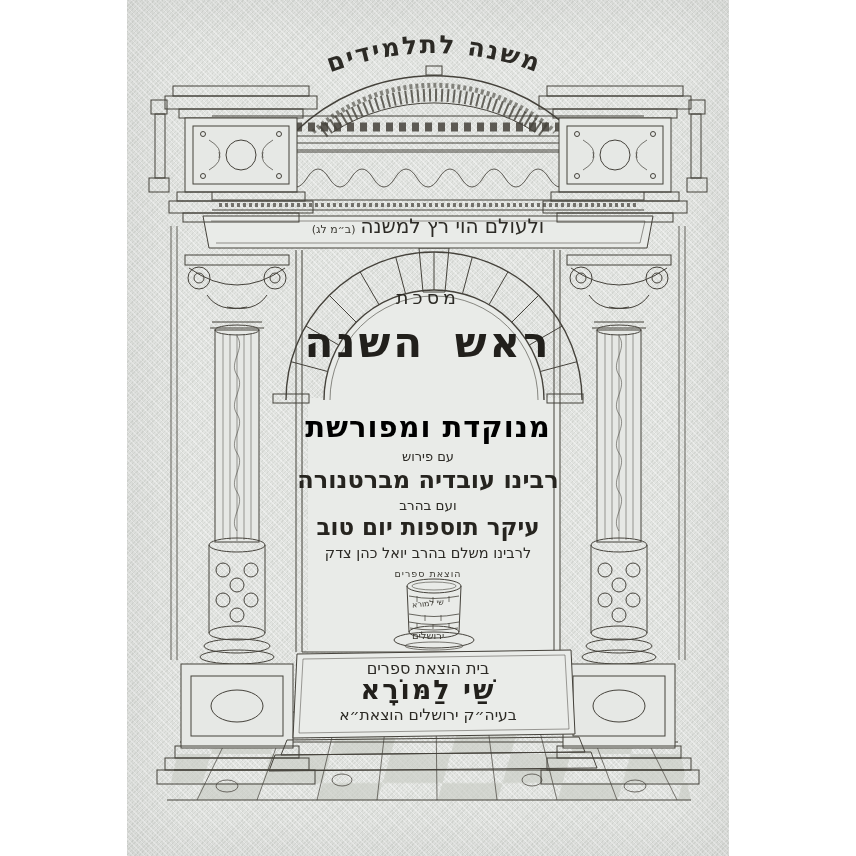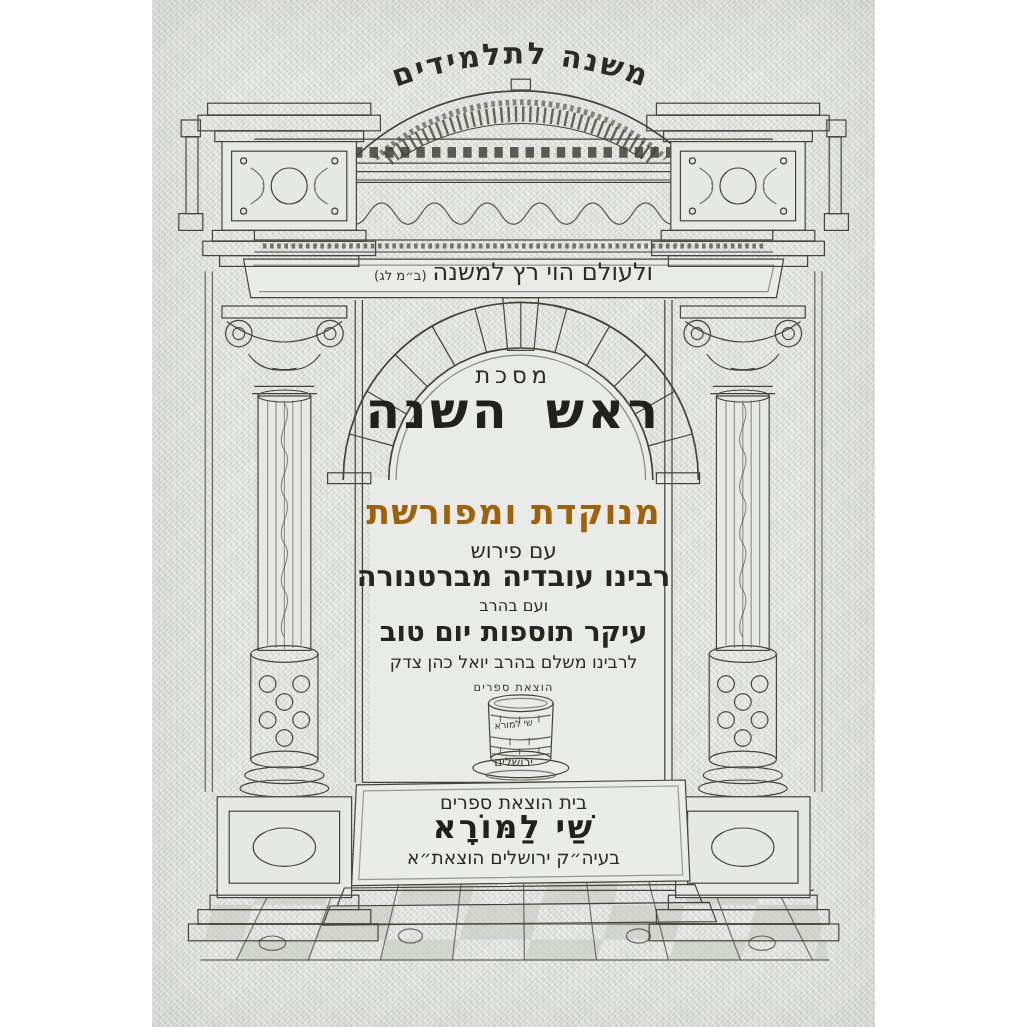--- a/index.html
+++ b/index.html
@@ -217,27 +217,27 @@
   <defs>
       <path id="arcTop" d="M150 98 Q307 8 464 98"></path>
     </defs>
   <text font-size="25" font-weight="bold" fill="#2c2a25" letter-spacing="2" style="direction:rtl;font-family:'DejaVu Sans',sans-serif">
     <textPath href="#arcTop" startOffset="50%" text-anchor="middle">משנה לתלמידים</textPath>
   </text>
 </svg>
 
 <div class="txt" style="top:214px;font-size:20px;"><span>ולעולם הוי רץ למשנה</span><span class="small-src">(ב״מ לג)</span></div>
 
-<div class="txt" style="top:286px;font-size:19px;letter-spacing:4px;margin-top:16px;">מסכת</div>
+<div class="txt" style="top:286px;font-size:19px;letter-spacing:4px;">מסכת</div>
 
 <div class="txt b title-main" style="top:318px;">ראש השנה</div>
 
-<div class="txt b" style="top:410px;font-size:29px;letter-spacing:1px;color:#a16207;">מנוקדת ומפורשת</div>
-
-<div class="txt" style="top:449px;font-size:18px;">עם פירוש</div>
+<div class="txt b" style="top:410px;font-size:29px;letter-spacing:1px;color:#000000;">מנוקדת ומפורשת</div>
+
+<div class="txt" style="top:449px;font-size:13px;">עם פירוש</div>
 
 <div class="txt b" style="top:466px;font-size:24px;color:#26241f;text-align:center;">רבינו עובדיה מברטנורה</div>
 
 <div class="txt" style="top:497px;font-size:13.5px;">ועם בהרב</div>
 
 <div class="txt b" style="top:514px;font-size:23px;color:#26241f;">עיקר תוספות יום טוב</div>
 
 <div class="txt" style="top:545px;font-size:14.5px;">לרבינו משלם בהרב יואל כהן צדק</div>
 
 <div class="txt" style="top:568px;font-size:9.5px;letter-spacing:1px;color:#3a3831;">הוצאת ספרים</div>

